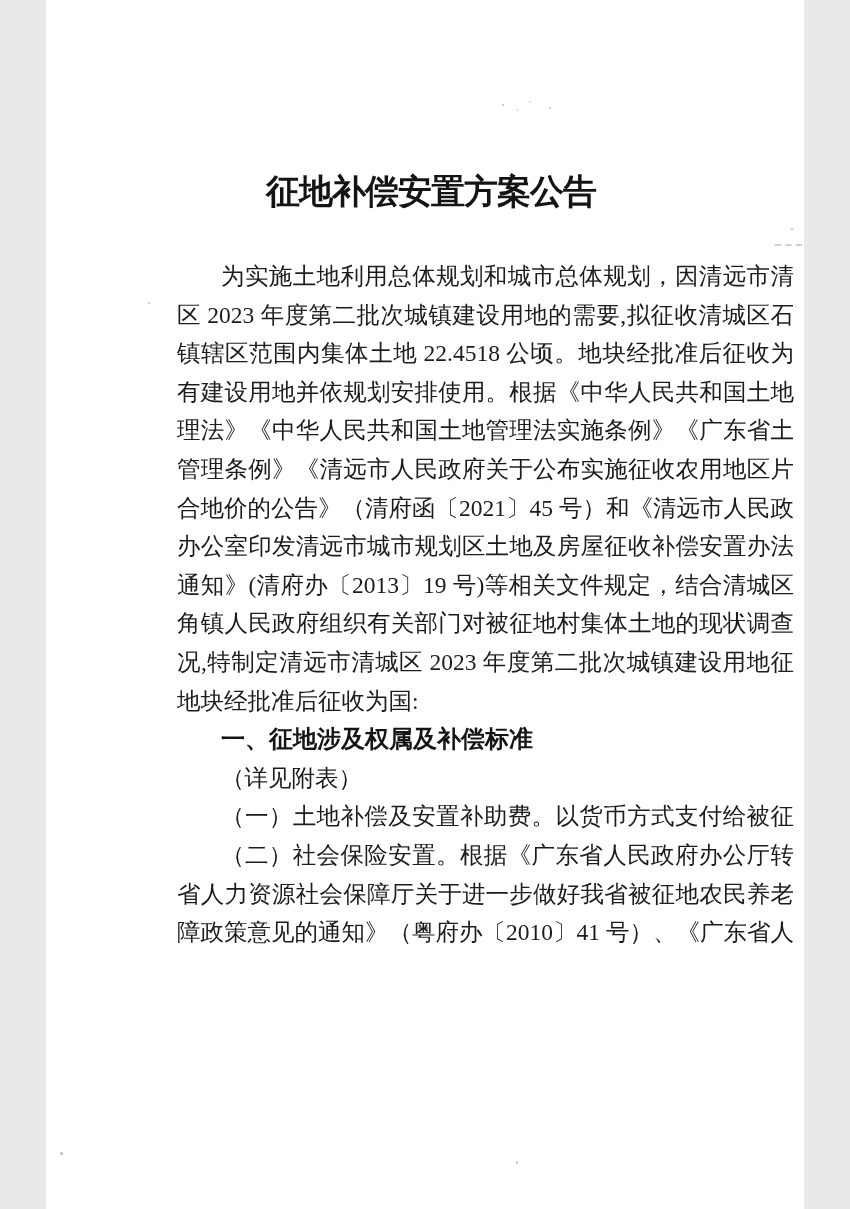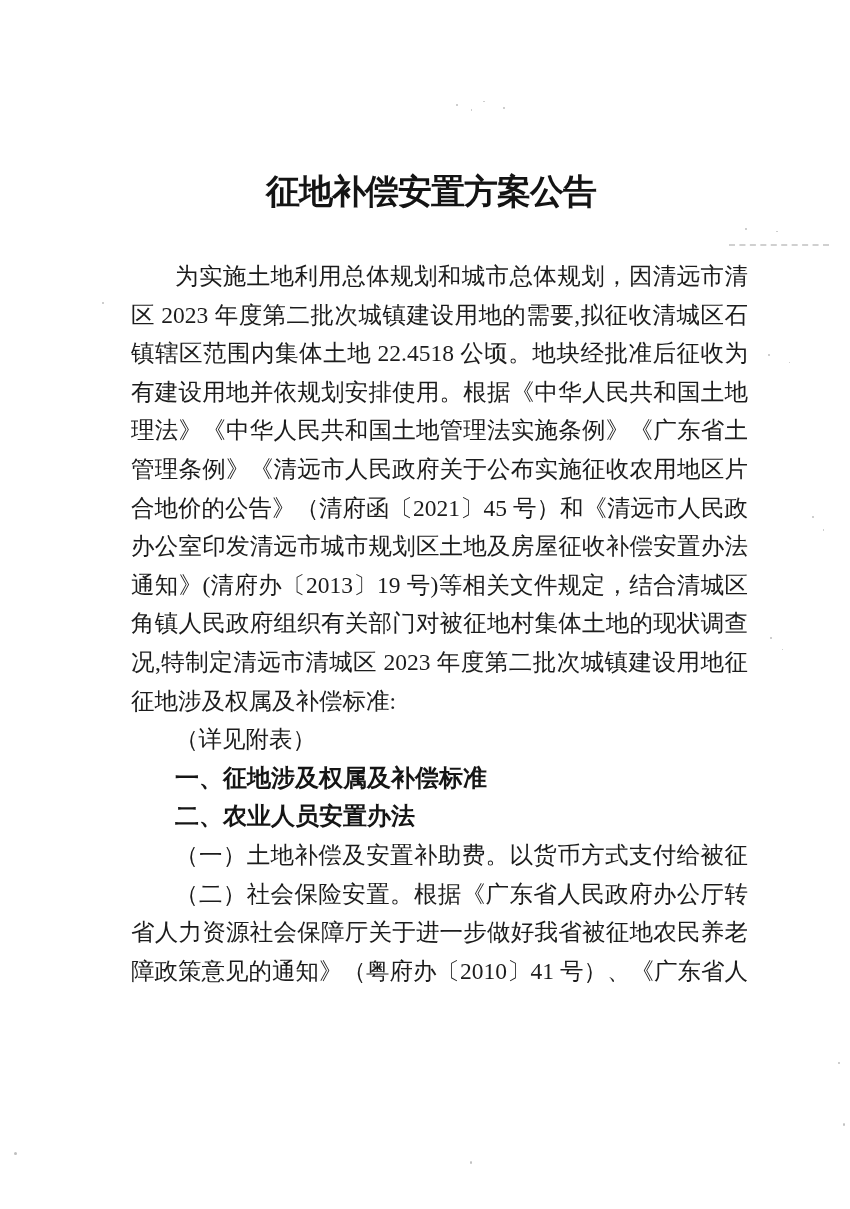--- a/index.html
+++ b/index.html
@@ -1,18 +1,18 @@
 <!DOCTYPE html>
 <html lang="zh"><head>
 <meta charset="utf-8">
 <style>
   html, body { margin: 0; padding: 0; background: #e9e9e9; }
   .page {
     position: relative;
-    width: 850px;
+    width: 758px;
     height: 1209px;
     margin: 0 auto;
     background: #ffffff;
     overflow: hidden;
     color: #1c1c1c;
     font-family: "Liberation Serif", "DejaVu Serif", serif;
   }
   .doc-title {
     position: absolute;
     top: 169px;
@@ -77,24 +77,23 @@
     <div class="line full">区 2023 年度第二批次城镇建设用地的需要,拟征收清城区石角</div>
     <div class="line full">镇辖区范围内集体土地 22.4518 公顷。地块经批准后征收为国</div>
     <div class="line full">有建设用地并依规划安排使用。根据《中华人民共和国土地管</div>
     <div class="line full">理法》《中华人民共和国土地管理法实施条例》《广东省土地</div>
     <div class="line full">管理条例》《清远市人民政府关于公布实施征收农用地区片综</div>
     <div class="line full">合地价的公告》（清府函〔2021〕45 号）和《清远市人民政府</div>
     <div class="line full">办公室印发清远市城市规划区土地及房屋征收补偿安置办法的</div>
     <div class="line full">通知》(清府办〔2013〕19 号)等相关文件规定，结合清城区石</div>
     <div class="line full">角镇人民政府组织有关部门对被征地村集体土地的现状调查情</div>
     <div class="line full">况,特制定清远市清城区 2023 年度第二批次城镇建设用地征地</div>
-    <div class="line">征地涉及权属及补偿标准:</div>
+    <div class="line">地块经批准后征收为国:</div>
+    <div class="line indent heading">一、征地涉及权属及补偿标准</div>
     <div class="line indent">（详见附表）</div>
-    <div class="line indent heading">一、征地涉及权属及补偿标准</div>
-    <div class="line indent heading">二、农业人员安置办法</div>
     <div class="line indent full">（一）土地补偿及安置补助费。以货币方式支付给被征地</div>
     <div class="line indent full">（二）社会保险安置。根据《广东省人民政府办公厅转发</div>
     <div class="line full">省人力资源社会保障厅关于进一步做好我省被征地农民养老保</div>
     <div class="line full">障政策意见的通知》（粤府办〔2010〕41 号）、《广东省人民</div>
   </div>
 
   <div class="speck" style="left:456px; top:104px; width:2px; height:2px;"></div>
   <div class="speck" style="left:471px; top:109px; width:1px; height:2px;"></div>
   <div class="speck" style="left:483px; top:101px; width:2px; height:1px;"></div>
   <div class="speck" style="left:503px; top:107px; width:2px; height:2px;"></div>

